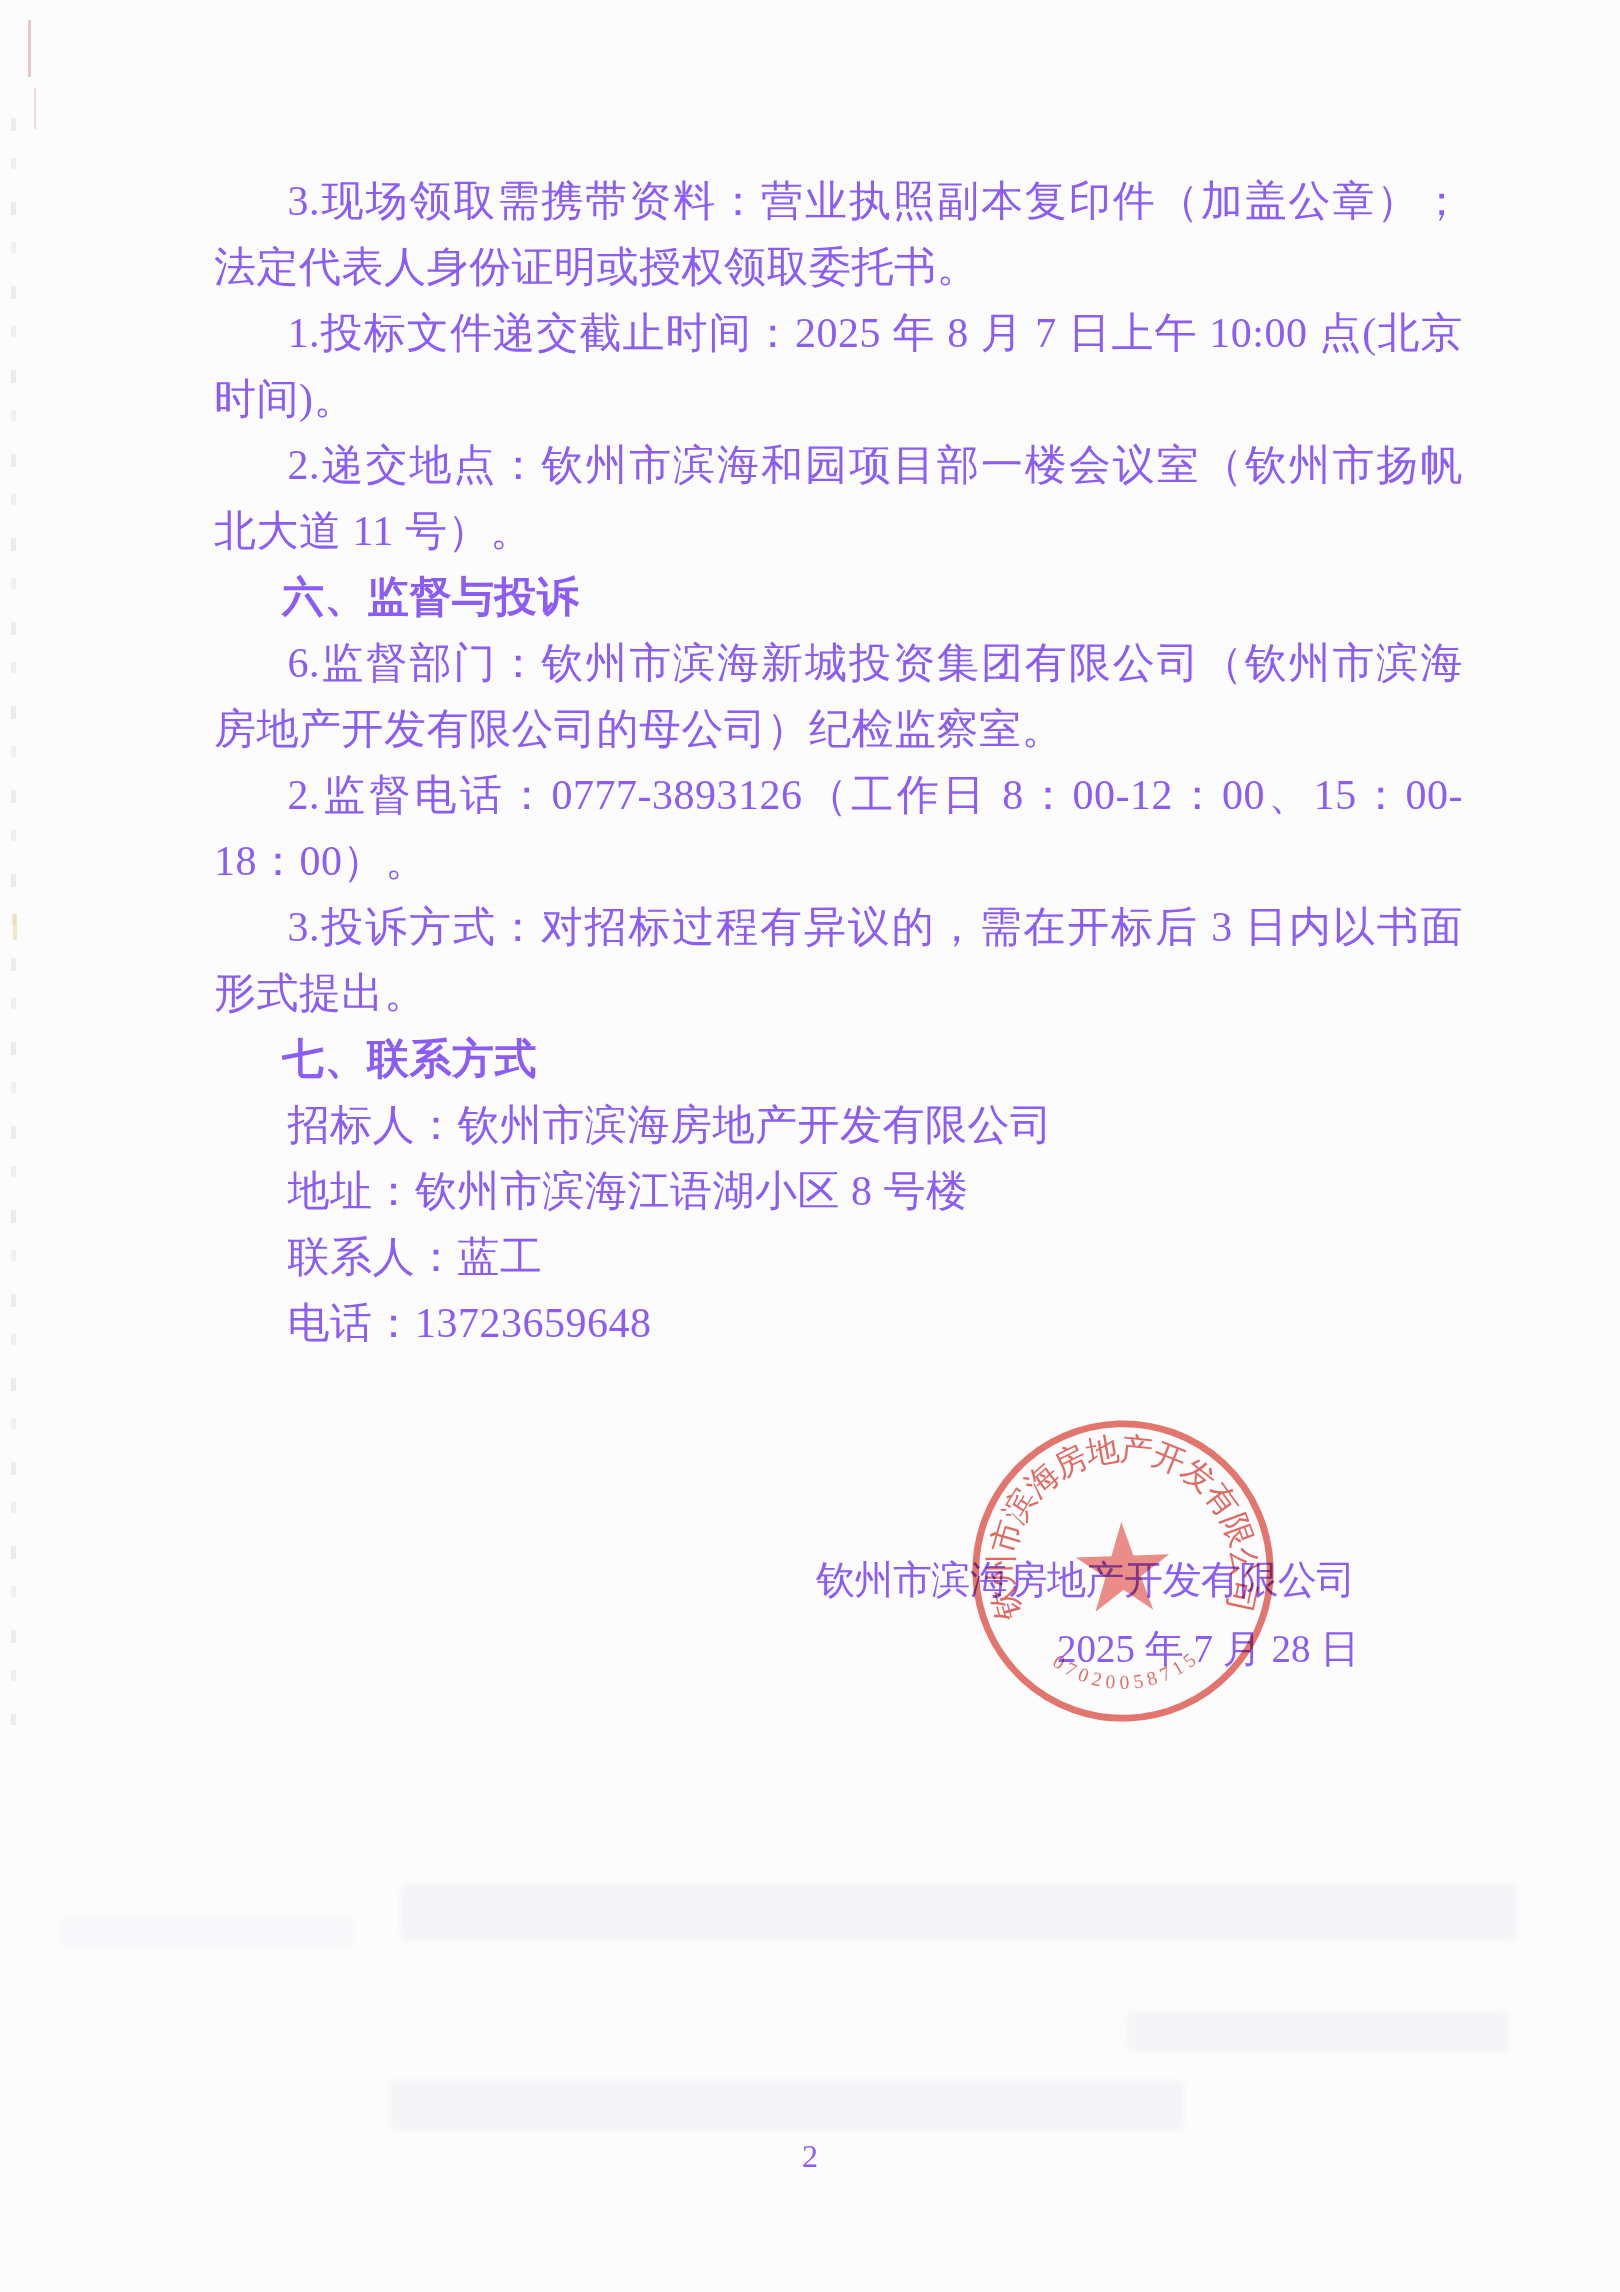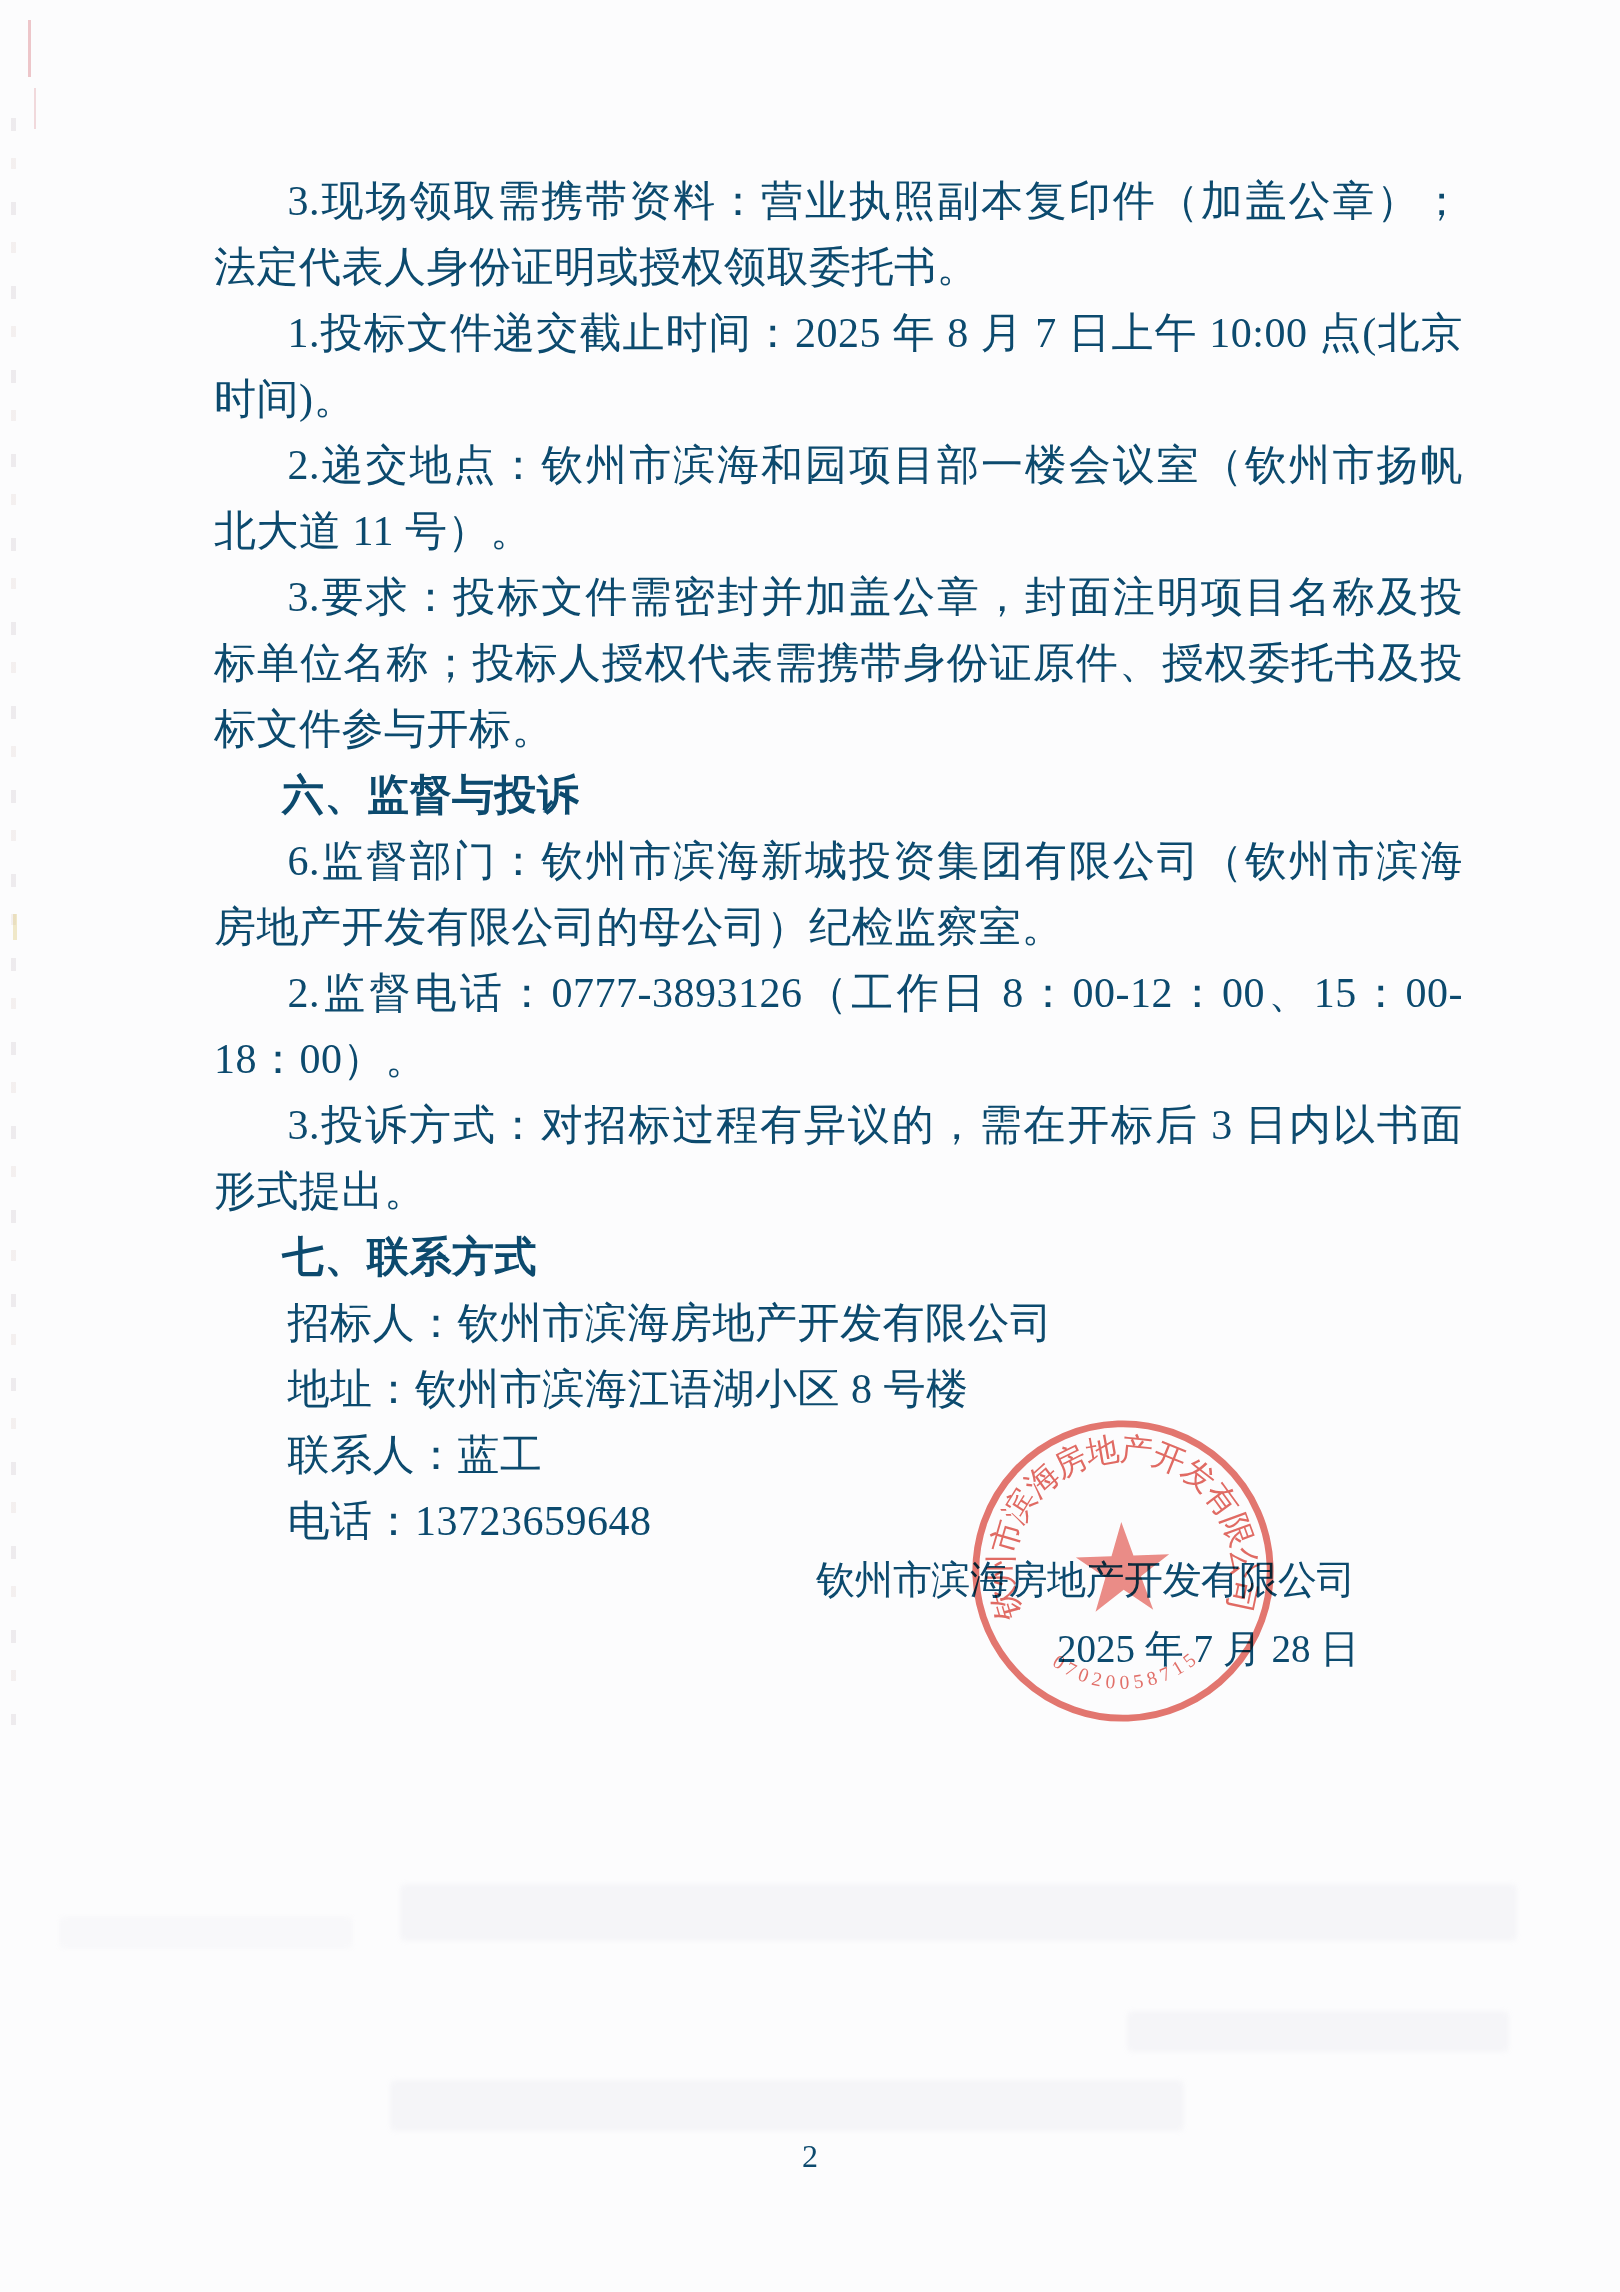--- a/index.html
+++ b/index.html
@@ -3,21 +3,21 @@
 <meta charset="utf-8">
 <style>
   html,body{margin:0;padding:0;background:#e8e8ea;}
   .page{
     position:relative;
     width:1620px;height:2293px;
     margin:0 auto;
     background:#fcfcfd;
     overflow:hidden;
     font-family:"Liberation Serif","DejaVu Serif",serif;
-    color:#0c4a6e;
+    color:#8b5cf6;
   }
   
   .edge-strip{
     position:absolute;left:10.8px;top:118px;width:4.9px;height:1607px;
     background:repeating-linear-gradient(180deg,
       rgba(140,120,135,0.13) 0 12.7px, transparent 12.7px 40px,
       rgba(170,130,120,0.10) 40px 51px, transparent 51px 84px);
   }
   .mark-a{position:absolute;left:28px;top:19.6px;width:2.9px;height:57px;background:rgba(205,85,95,.32);}
   .mark-b{position:absolute;left:34px;top:88px;width:2px;height:41px;background:rgba(205,95,105,.22);}
@@ -67,21 +67,20 @@
 
   <div class="edge-strip"></div>
   <div class="mark-a"></div>
   <div class="mark-b"></div>
   <div class="mark-c"></div>
 
   <div class="doc">
       <p class="paragraph">3.现场领取需携带资料：营业执照副本复印件（加盖公章）；法定代表人身份证明或授权领取委托书。</p>
       <p class="paragraph">1.投标文件递交截止时间：2025 年 8 月 7 日上午 10:00 点(北京时间)。</p>
       <p class="paragraph">2.递交地点：钦州市滨海和园项目部一楼会议室（钦州市扬帆北大道 11 号）。</p>
-      <p class="paragraph">3.要求：投标文件需密封并加盖公章，封面注明项目名称及投标单位名称；投标人授权代表需携带身份证原件、授权委托书及投标文件参与开标。</p>
       <p class="heading">六、监督与投诉</p>
       <p class="paragraph">6.监督部门：钦州市滨海新城投资集团有限公司（钦州市滨海房地产开发有限公司的母公司）纪检监察室。</p>
       <p class="paragraph">2.监督电话：0777-3893126（工作日 8：00-12：00、15：00-18：00）。</p>
       <p class="paragraph">3.投诉方式：对招标过程有异议的，需在开标后 3 日内以书面形式提出。</p>
       <p class="heading">七、联系方式</p>
       <p class="paragraph">招标人：钦州市滨海房地产开发有限公司</p>
       <p class="paragraph">地址：钦州市滨海江语湖小区 8 号楼</p>
       <p class="paragraph">联系人：蓝工</p>
       <p class="paragraph">电话：13723659648</p>
     </div>

